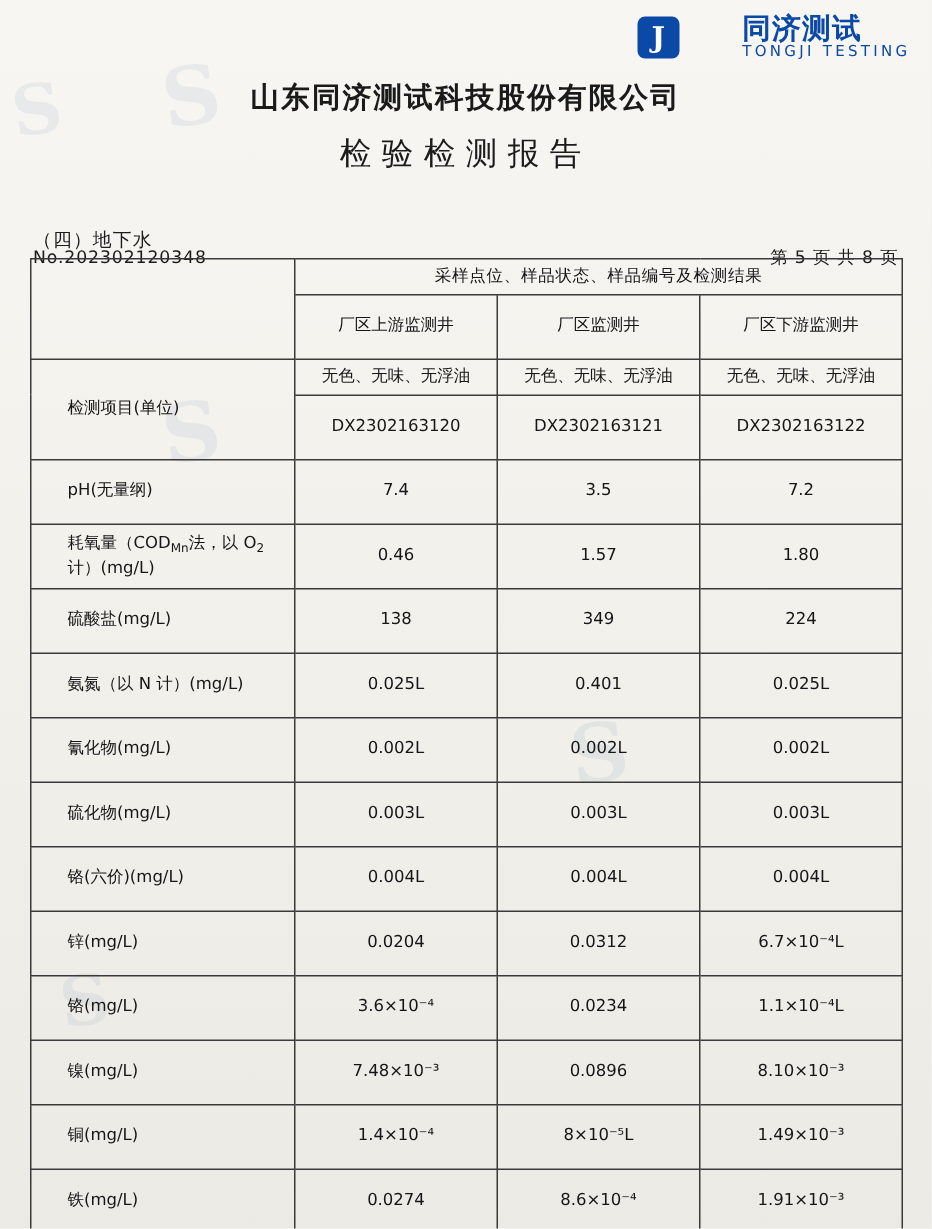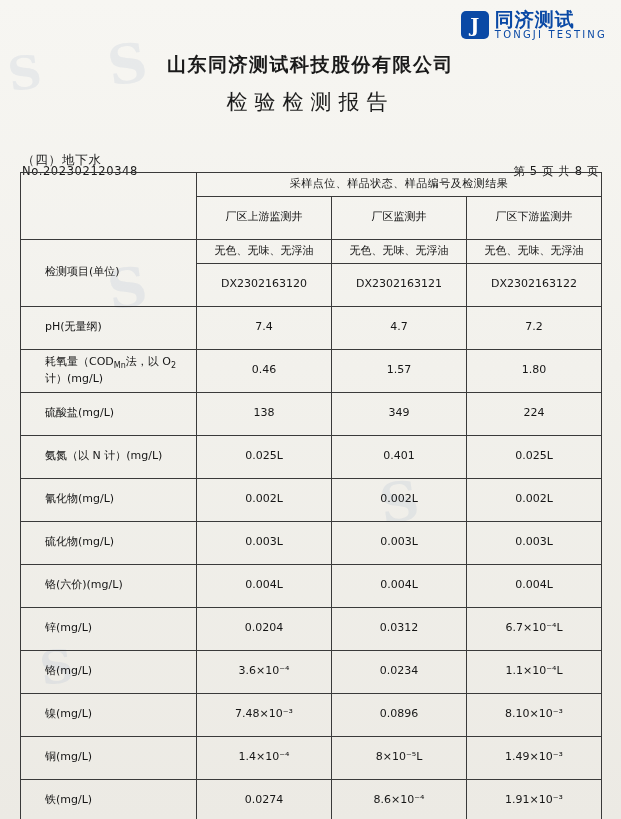--- a/index.html
+++ b/index.html
@@ -53,21 +53,21 @@
     background: #0a49a5;
     border-radius: 5px;
     color: #fff;
     font-size: 19px;
     font-weight: bold;
     display: flex;
     align-items: center;
     justify-content: center;
     font-family: "DejaVu Serif", serif;
   }
-  .logo-text { line-height: 1.05; }
+  .logo-text { line-height: 1.05; margin-left: 36px; }
   .logo-cn {
     color: #0a49a5;
     font-size: 19px;
     font-weight: bold;
     letter-spacing: 1px;
   }
   .logo-en {
     color: #0a49a5;
     font-size: 10px;
     letter-spacing: 2.2px;
@@ -195,21 +195,21 @@
           <td>无色、无味、无浮油</td>
         </tr>
         <tr>
           <td class="tall">DX2302163120</td>
           <td class="tall">DX2302163121</td>
           <td class="tall">DX2302163122</td>
         </tr>
         <tr>
           <td class="left tall">pH(无量纲)</td>
           <td>7.4</td>
-          <td>4.7</td>
+          <td>3.5</td>
           <td>7.2</td>
         </tr>
         <tr>
           <td class="left tall">耗氧量（COD<sub>Mn</sub>法，以 O<sub>2</sub>计）(mg/L)</td>
           <td>0.46</td>
           <td>1.57</td>
           <td>1.80</td>
         </tr>
         <tr>
           <td class="left tall">硫酸盐(mg/L)</td>

